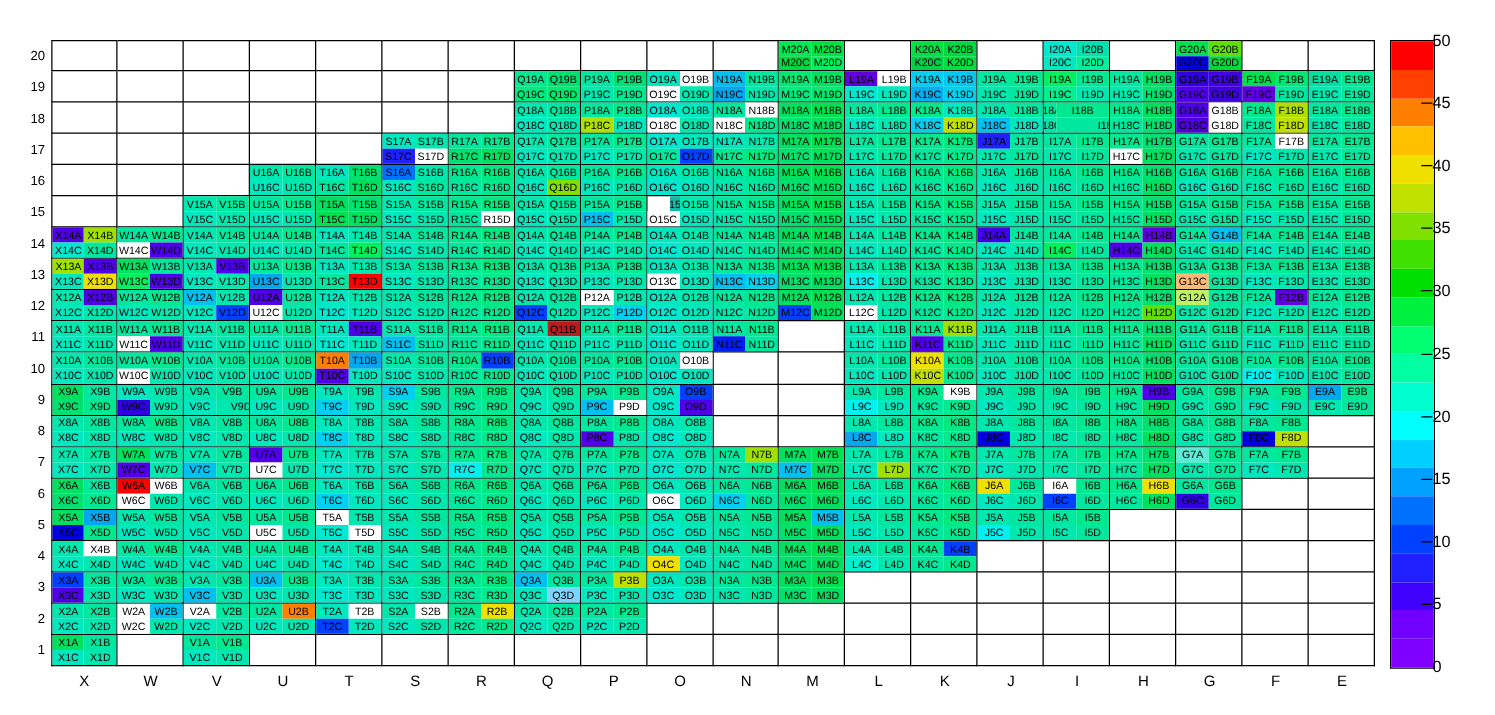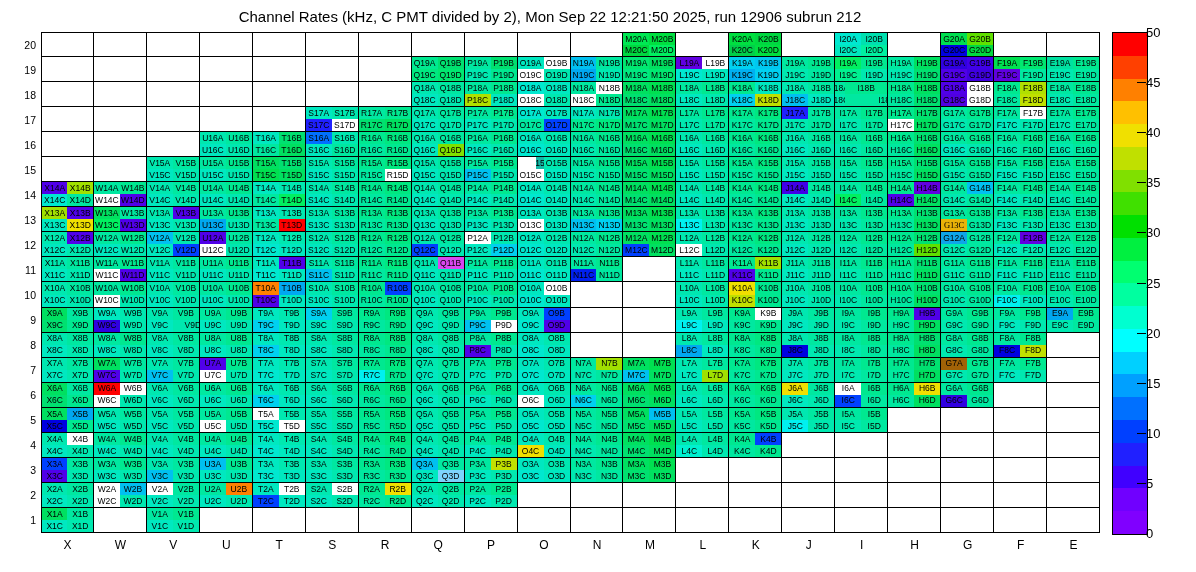--- a/index.html
+++ b/index.html
@@ -39,21 +39,20 @@
   #cbar .band{flex:1 1 0;}
   #cbarticks{position:absolute;left:1146px;top:32px;width:46px;height:501px;}
   .cbtick{position:absolute;left:0;font-size:13px;color:#000;transform:translateY(-50%);}
   .cbtickmark{position:absolute;left:-9px;width:9px;height:1px;background:#000;}
 </style>
 </head>
 <body>
 
 <div id="root">
 
-  <div id="title">Channel Rates (kHz, C PMT divided by 2), Mon Sep 22 12:21:50 2025, run 12906 subrun 212</div>
 
   <div id="yaxis">
       <div class="ytick" style="top: 12.525px;">20</div>
       <div class="ytick" style="top: 37.575px;">19</div>
       <div class="ytick" style="top: 62.625px;">18</div>
       <div class="ytick" style="top: 87.675px;">17</div>
       <div class="ytick" style="top: 112.725px;">16</div>
       <div class="ytick" style="top: 137.775px;">15</div>
       <div class="ytick" style="top: 162.825px;">14</div>
       <div class="ytick" style="top: 187.875px;">13</div>
@@ -1046,21 +1045,21 @@
             <div class="q" style="background: rgb(0, 232, 144);">H13A</div>
             <div class="q" style="background: rgb(0, 224, 112);">H13B</div>
             <div class="q" style="background: rgb(0, 232, 160);">H13C</div>
             <div class="q" style="background: rgb(0, 224, 96);">H13D</div>
           </div>
         </div>
         <div class="gcell">
           <div class="quads">
             <div class="q" style="background: rgb(0, 232, 160);">G13A</div>
             <div class="q" style="background: rgb(0, 232, 144);">G13B</div>
-            <div class="q" style="background: #eab308; font-family: Liberation Serif, serif;">G13C</div>
+            <div class="q" style="background: #fdba74;">G13C</div>
             <div class="q" style="background: rgb(0, 232, 160);">G13D</div>
           </div>
         </div>
         <div class="gcell">
           <div class="quads">
             <div class="q" style="background: rgb(0, 232, 160);">F13A</div>
             <div class="q" style="background: rgb(0, 232, 144);">F13B</div>
             <div class="q" style="background: rgb(0, 232, 192);">F13C</div>
             <div class="q" style="background: rgb(0, 232, 176);">F13D</div>
           </div>
@@ -1204,21 +1203,21 @@
         <div class="gcell">
           <div class="quads">
             <div class="q" style="background: rgb(0, 232, 144);">H12A</div>
             <div class="q" style="background: rgb(0, 224, 112);">H12B</div>
             <div class="q" style="background: rgb(0, 232, 160);">H12C</div>
             <div class="q" style="background: rgb(96, 224, 0);">H12D</div>
           </div>
         </div>
         <div class="gcell">
           <div class="quads">
-            <div class="q" style="background: #0ea5e9;">G12A</div>
+            <div class="q" style="background: #bef264;">G12A</div>
             <div class="q" style="background: rgb(0, 232, 160);">G12B</div>
             <div class="q" style="background: rgb(0, 232, 176);">G12C</div>
             <div class="q" style="background: rgb(0, 232, 160);">G12D</div>
           </div>
         </div>
         <div class="gcell">
           <div class="quads">
             <div class="q" style="background: rgb(0, 232, 160);">F12A</div>
             <div class="q" style="background: rgb(96, 0, 224);">F12B</div>
             <div class="q" style="background: rgb(0, 232, 192);">F12C</div>
@@ -1285,21 +1284,21 @@
           <div class="quads">
             <div class="q" style="background: rgb(0, 232, 144);">R11A</div>
             <div class="q" style="background: rgb(0, 232, 128);">R11B</div>
             <div class="q" style="background: rgb(0, 232, 160);">R11C</div>
             <div class="q" style="background: rgb(0, 232, 144);">R11D</div>
           </div>
         </div>
         <div class="gcell">
           <div class="quads">
             <div class="q" style="background: rgb(0, 232, 176);">Q11A</div>
-            <div class="q" style="background: #d946ef; text-align: right;">Q11B</div>
+            <div class="q" style="background: #b91c1c; text-align: right;">Q11B</div>
             <div class="q" style="background: rgb(0, 232, 192);">Q11C</div>
             <div class="q" style="background: rgb(0, 232, 176);">Q11D</div>
           </div>
         </div>
         <div class="gcell">
           <div class="quads">
             <div class="q" style="background: rgb(0, 232, 160);">P11A</div>
             <div class="q" style="background: rgb(0, 232, 144);">P11B</div>
             <div class="q" style="background: rgb(0, 232, 192);">P11C</div>
             <div class="q" style="background: rgb(0, 232, 176);">P11D</div>
@@ -1948,21 +1947,21 @@
         <div class="gcell">
           <div class="quads">
             <div class="q" style="background: rgb(0, 232, 144);">H7A</div>
             <div class="q" style="background: rgb(0, 224, 112);">H7B</div>
             <div class="q" style="background: rgb(0, 232, 160);">H7C</div>
             <div class="q" style="background: rgb(0, 224, 96);">H7D</div>
           </div>
         </div>
         <div class="gcell">
           <div class="quads">
-            <div class="q" style="background: #a16207;">G7A</div>
+            <div class="q" style="background: #5eead4;">G7A</div>
             <div class="q" style="background: rgb(0, 232, 144);">G7B</div>
             <div class="q" style="background: rgb(0, 232, 176);">G7C</div>
             <div class="q" style="background: rgb(0, 232, 160);">G7D</div>
           </div>
         </div>
         <div class="gcell">
           <div class="quads">
             <div class="q" style="background: rgb(0, 232, 160);">F7A</div>
             <div class="q" style="background: rgb(0, 232, 144);">F7B</div>
             <div class="q" style="background: rgb(0, 232, 192);">F7C</div>

